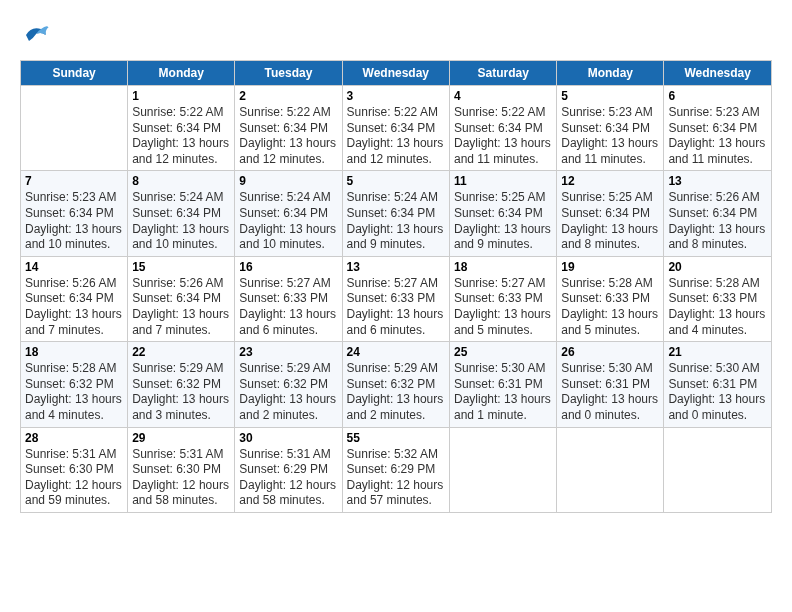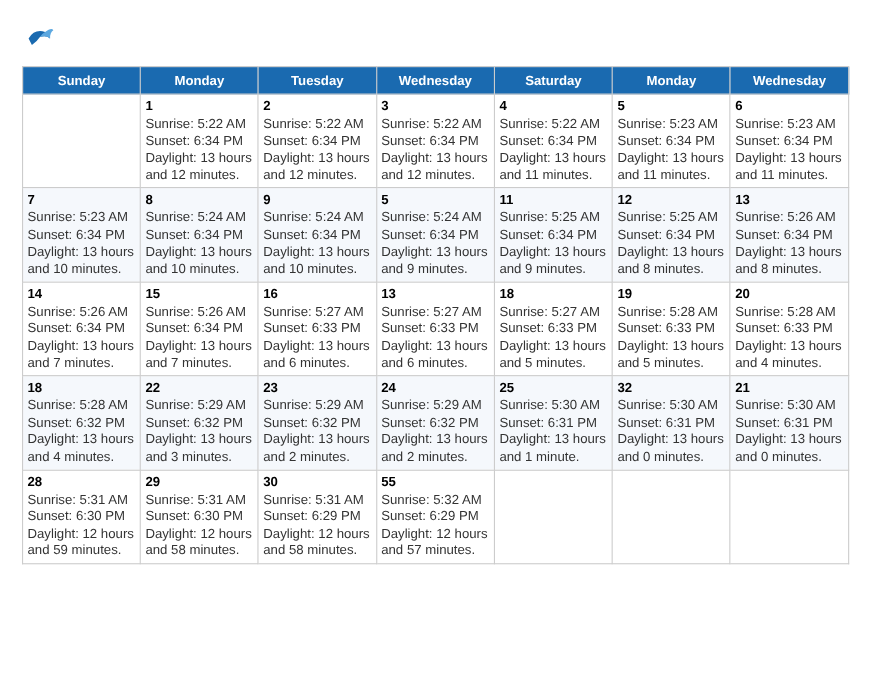--- a/index.html
+++ b/index.html
@@ -296,21 +296,21 @@
 and 2 minutes.</div>
         </td>
         <td>
           <div class="day-num">25</div>
           <div class="day-info" style="white-space: pre-line;">Sunrise: 5:30 AM
 Sunset: 6:31 PM
 Daylight: 13 hours
 and 1 minute.</div>
         </td>
         <td>
-          <div class="day-num">32</div>
+          <div class="day-num">26</div>
           <div class="day-info" style="white-space: pre-line;">Sunrise: 5:30 AM
 Sunset: 6:31 PM
 Daylight: 13 hours
 and 0 minutes.</div>
         </td>
         <td>
           <div class="day-num">21</div>
           <div class="day-info" style="white-space: pre-line;">Sunrise: 5:30 AM
 Sunset: 6:31 PM
 Daylight: 13 hours

